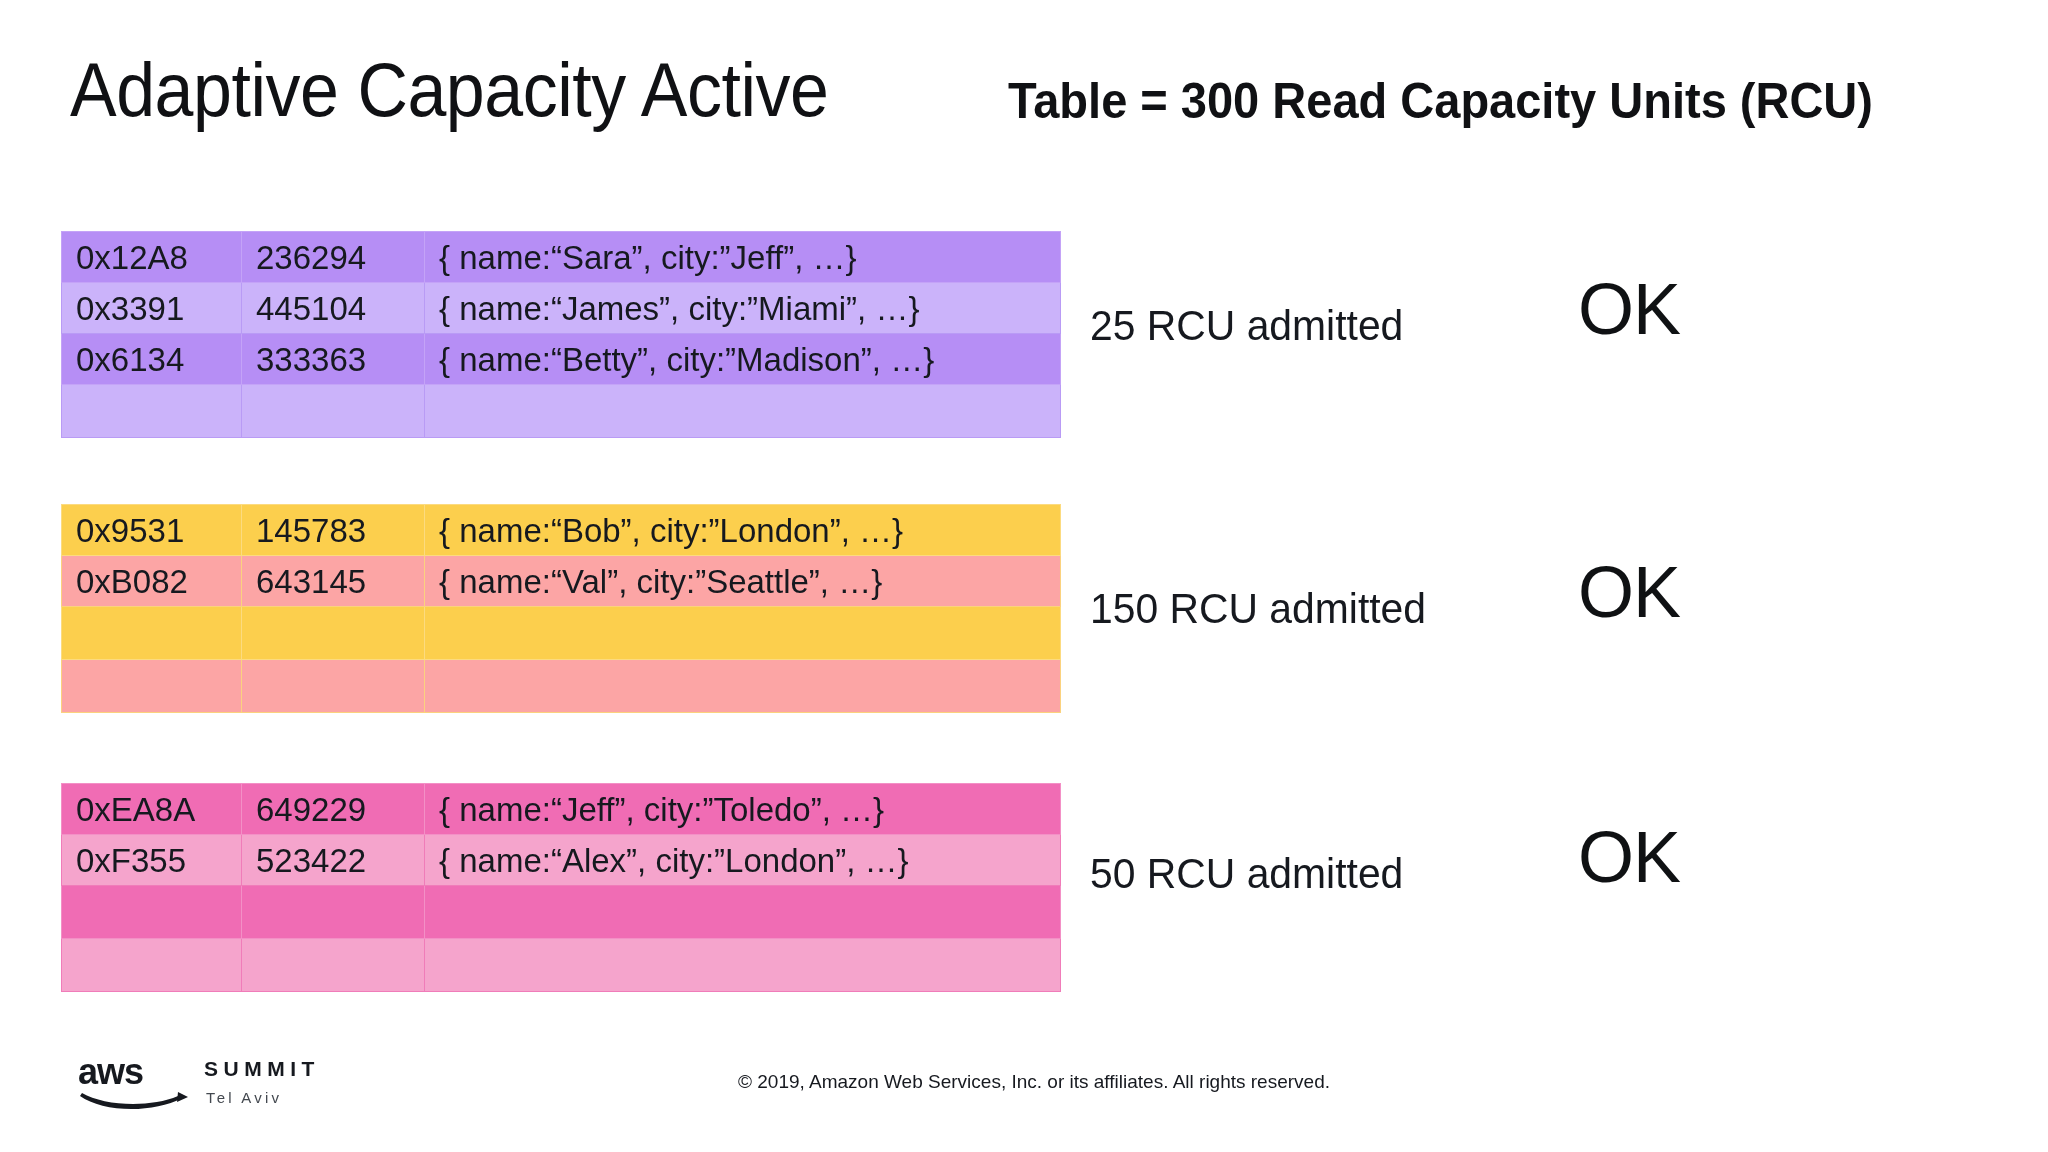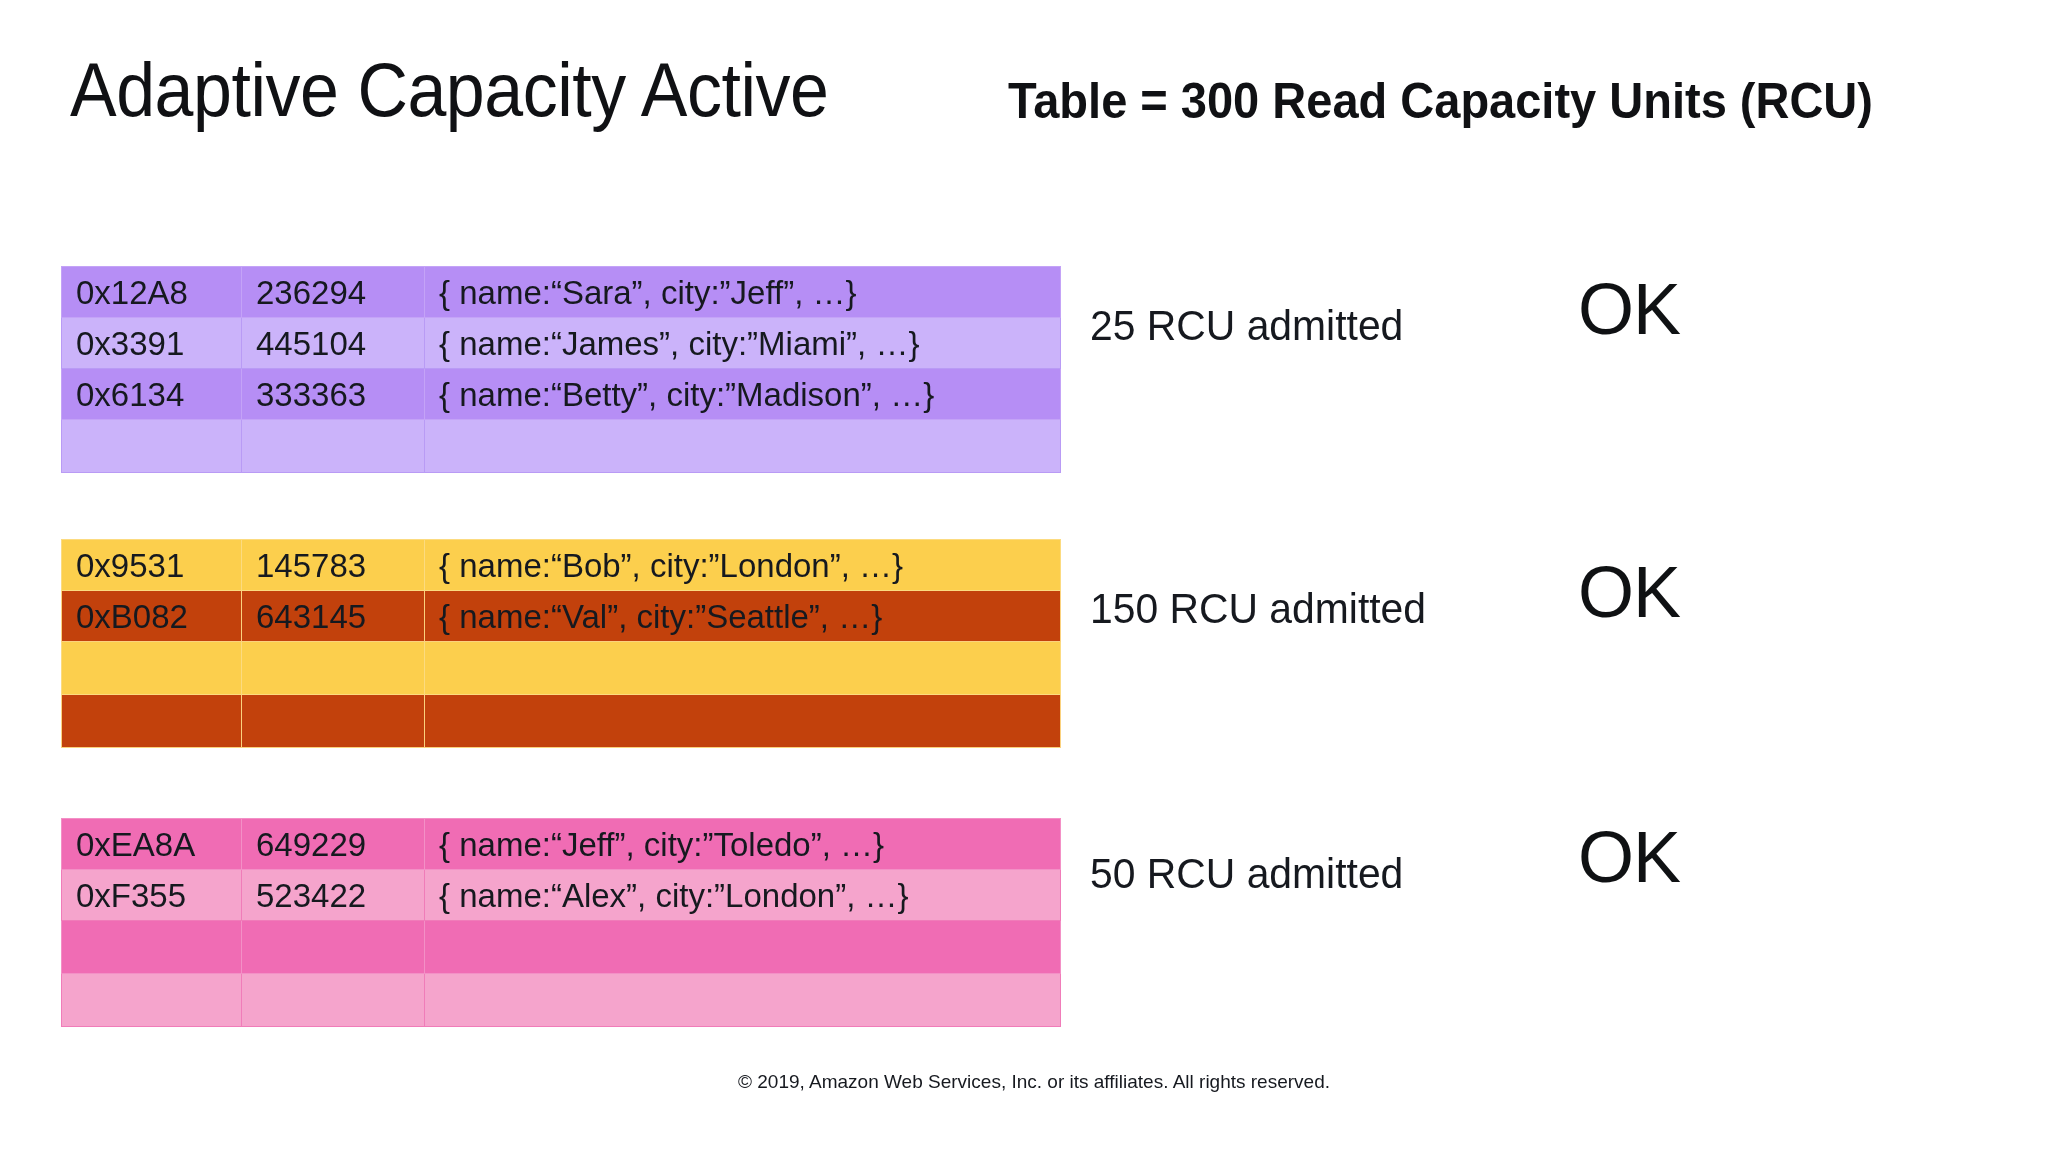--- a/index.html
+++ b/index.html
@@ -54,21 +54,20 @@
     position: absolute;
     left: 0;
     width: 2048px;
   }
   .part-table {
     position: absolute;
     left: 61px;
     width: 954px;
     border-collapse: collapse;
     table-layout: fixed;
-    margin-top: 35px;
   }
   .part-table td {
     height: 50px;
     padding: 0 0 0 14px;
     font-size: 33px;
     font-weight: 400;
     color: #16191f;
     white-space: nowrap;
     overflow: hidden;
     vertical-align: middle;
@@ -77,21 +76,21 @@
   .part-table td.c-key   { width: 165px; }
   .part-table td.c-num   { width: 168px; }
   .part-table td.c-item  { width: 621px; }
   .part-table tr.empty-row td { height: 52px; }
 
   
   .tbl-purple tr.dark td  { background: #b68ef5; border: 1px solid #c4a3f7; }
   .tbl-purple tr.light td { background: #cbb3fa; border: 1px solid #b99bf5; }
   
   .tbl-orange tr.dark td  { background: #fccf4d; border: 1px solid #fcdb80; }
-  .tbl-orange tr.light td { background: #c2410c; border: 1px solid #fbd27e; }
+  .tbl-orange tr.light td { background: #fca5a5; border: 1px solid #fbd27e; }
   
   .tbl-pink tr.dark td    { background: #f06cb4; border: 1px solid #f390c6; }
   .tbl-pink tr.light td   { background: #f5a4cc; border: 1px solid #f07cb9; }
 
   .rcu-label {
     position: absolute;
     left: 1090px;
     font-size: 43px;
     font-weight: 400;
     color: #16191f;
@@ -254,14 +253,23 @@
         <td class="c-num"></td>
         <td class="c-item"></td>
       </tr>
     </tbody>
   </table>
   <div class="rcu-label" style="top:73px;">50 RCU admitted</div>
   <div class="status-ok" style="top:42px;">OK</div>
 </div>
 
 <div id="footer">
+  <div id="aws-summit-logo">
+    <svg id="aws-wordmark" viewBox="0 0 112 62" xmlns="http://www.w3.org/2000/svg">
+      <text x="0" y="32" font-family="Liberation Sans, sans-serif" font-size="36" font-weight="700" fill="#16191f" letter-spacing="-1">aws</text>
+      <path d="M2 44 C 24 60, 74 62, 104 46 L 100 44 C 72 56, 26 54, 4 41 Z" fill="#16191f"></path>
+      <path d="M100 40 L 110 45 L 99 50 Z" fill="#16191f"></path>
+    </svg>
+    <div id="summit-text">SUMMIT</div>
+    <div id="telaviv-text">Tel Aviv</div>
+  </div>
   <div id="copyright">© 2019, Amazon Web Services, Inc. or its affiliates. All rights reserved.</div>
 </div>
 
 </body></html>

